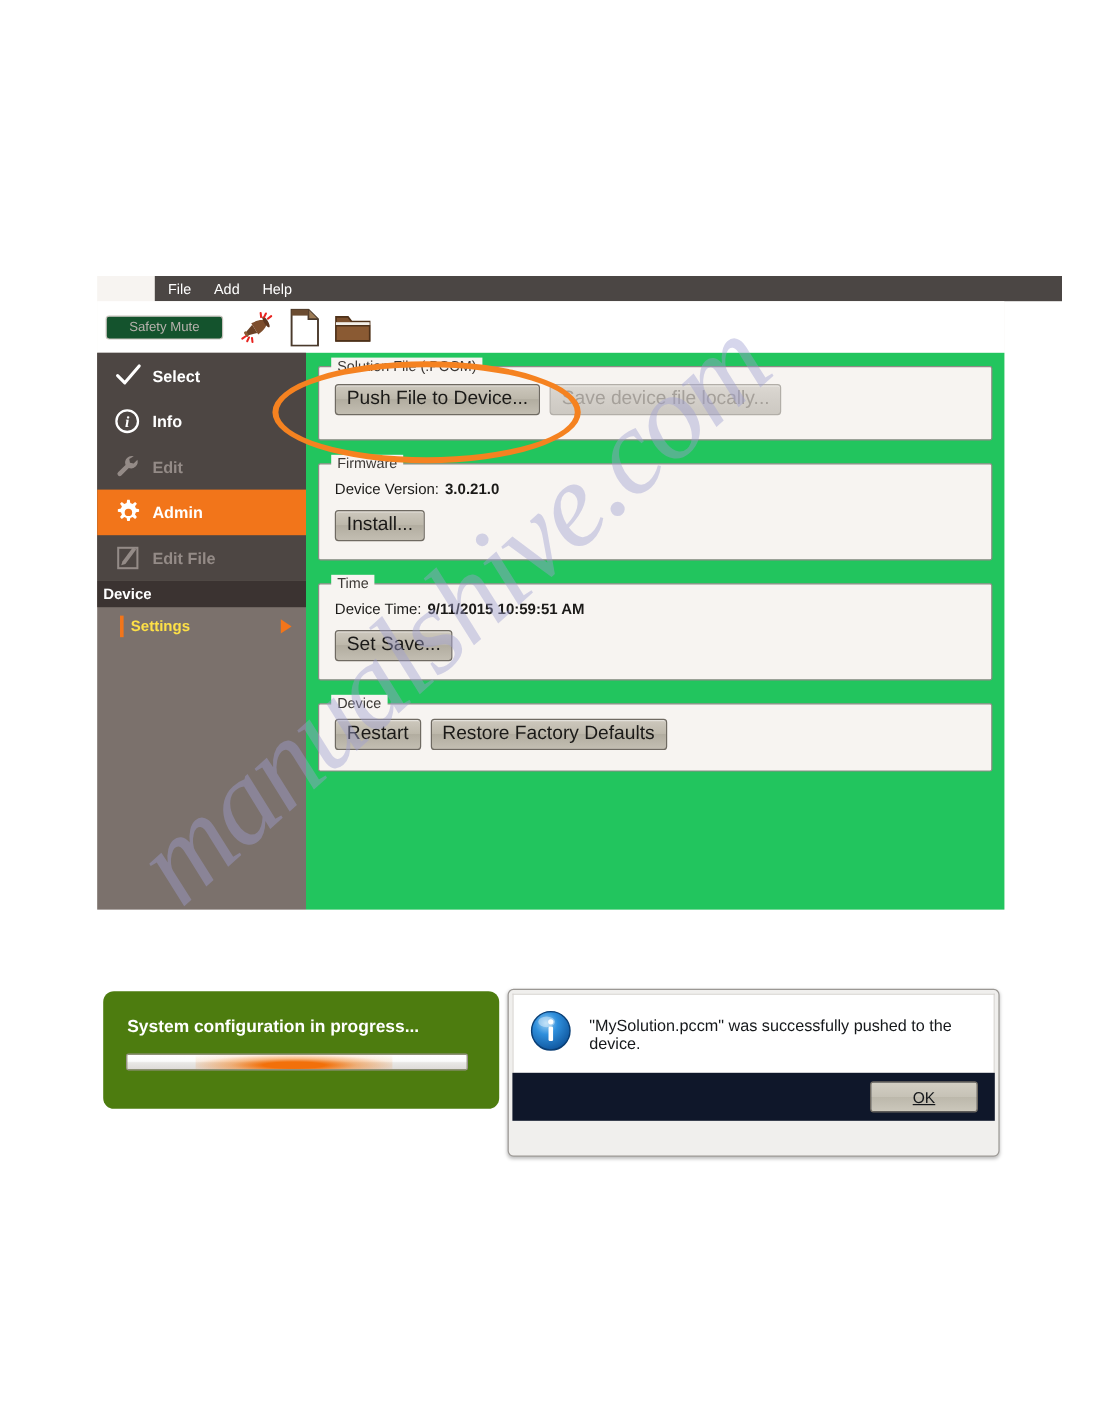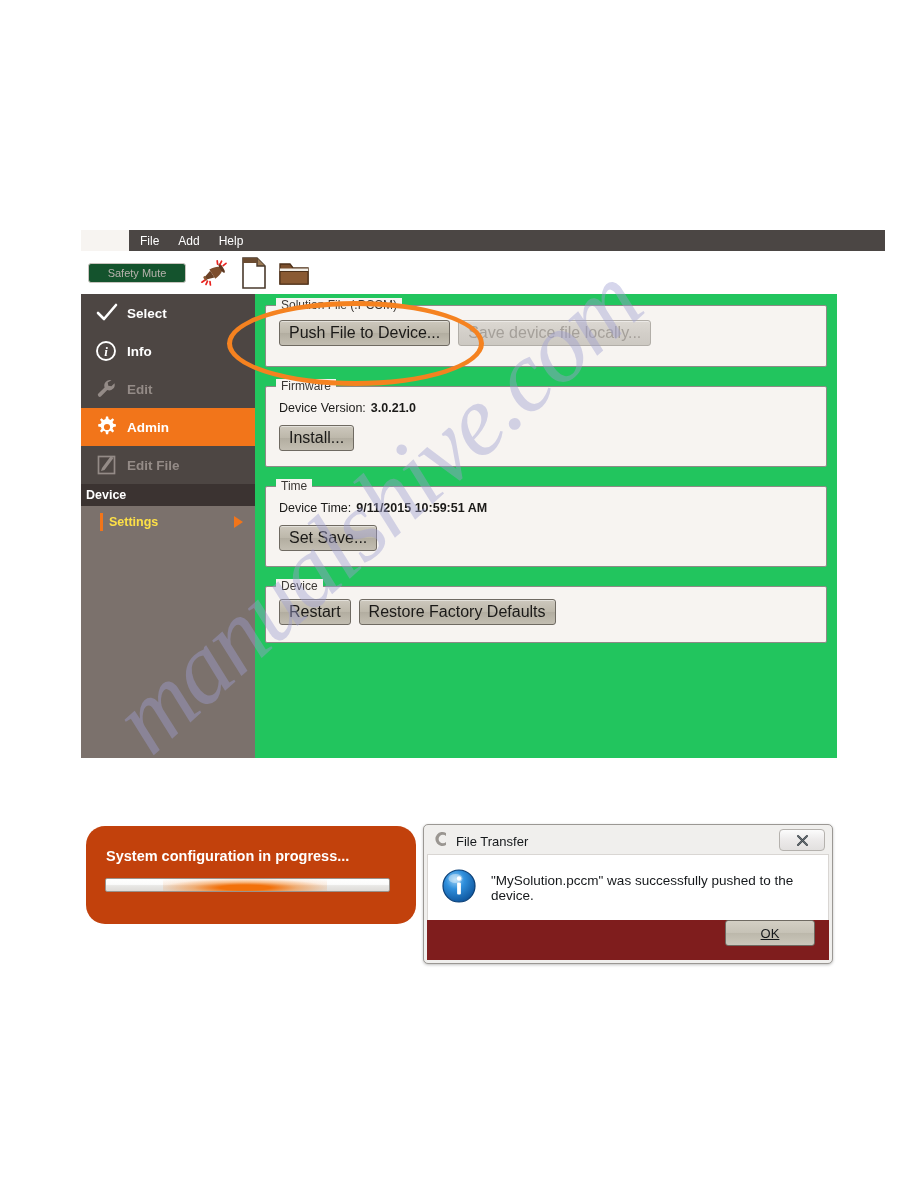--- a/index.html
+++ b/index.html
@@ -265,22 +265,22 @@
     pointer-events: none;
   }
 
   
   #progress-toast {
     position: absolute;
     left: 86px;
     top: 826px;
     width: 330px;
     height: 98px;
-    background: #c2410c;
-    border-radius: 19px;
+    background: #4d7c0f;
+    border-radius: 9px;
     z-index: 20;
     box-sizing: border-box;
   }
   #progress-toast .pt-title {
     position: absolute;
     left: 20px;
     top: 22px;
     color: #ffffff;
     font-size: 14.5px;
     font-weight: bold;
@@ -358,23 +358,23 @@
     padding-left: 13px;
     box-sizing: border-box;
   }
   #file-transfer-dialog .ftd-msg {
     font-size: 13.5px;
     color: #15181b;
     margin-left: 14px;
   }
   #file-transfer-dialog .ftd-footer {
     height: 40px;
-    background: #7f1d1d;
-    display: flex;
-    align-items: flex-start;
+    background: #0f172a;
+    display: flex;
+    align-items: center;
     justify-content: flex-end;
     padding-right: 14px;
     box-sizing: border-box;
   }
   #file-transfer-dialog .ok-btn {
     width: 88px;
     height: 24px;
     background: linear-gradient(180deg, #d3cfc4 0%, #c6c2b6 50%, #bcb8ab 52%, #cbc7bb 100%);
     border: 1px solid #6f6a62;
     border-radius: 3px;
@@ -550,34 +550,20 @@
 <div id="annotation-ellipse"></div>
 
 <div id="progress-toast">
   <div class="pt-title">System configuration in progress...</div>
   <div class="pt-bar">
     <div class="glow"></div>
   </div>
 </div>
 
 <div id="file-transfer-dialog">
-  <div class="ftd-titlebar">
-    <span>
-      <svg width="16" height="18" viewBox="0 0 16 18">
-        <path d="M13 3 A7 7 0 1 0 13 15 L13 12 A4.3 4.3 0 1 1 13 6 Z" fill="#9a9691"></path>
-      </svg>
-    </span>
-    <span class="ftd-title">File Transfer</span>
-    <div class="ftd-close">
-      <svg width="13" height="13" viewBox="0 0 13 13">
-        <path d="M2 2 L11 11 M11 2 L2 11" stroke="#3d4449" stroke-width="2" stroke-linecap="round"></path>
-        <path d="M2 2 L11 11 M11 2 L2 11" stroke="#6d767c" stroke-width="0.8" stroke-linecap="round"></path>
-      </svg>
-    </div>
-  </div>
   <div class="ftd-body">
     <span>
       <svg width="36" height="36" viewBox="0 0 36 36">
         <defs>
           <radialGradient id="infoGrad" cx="38%" cy="30%" r="78%">
             <stop offset="0%" stop-color="#9fd2f5"></stop>
             <stop offset="38%" stop-color="#2f8fdc"></stop>
             <stop offset="100%" stop-color="#0b4f96"></stop>
           </radialGradient>
         </defs>

